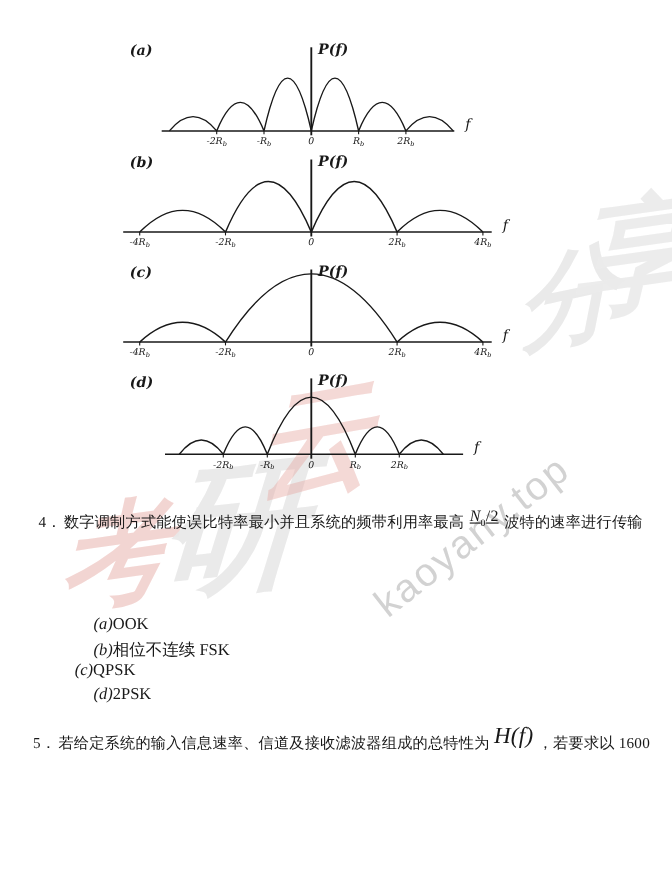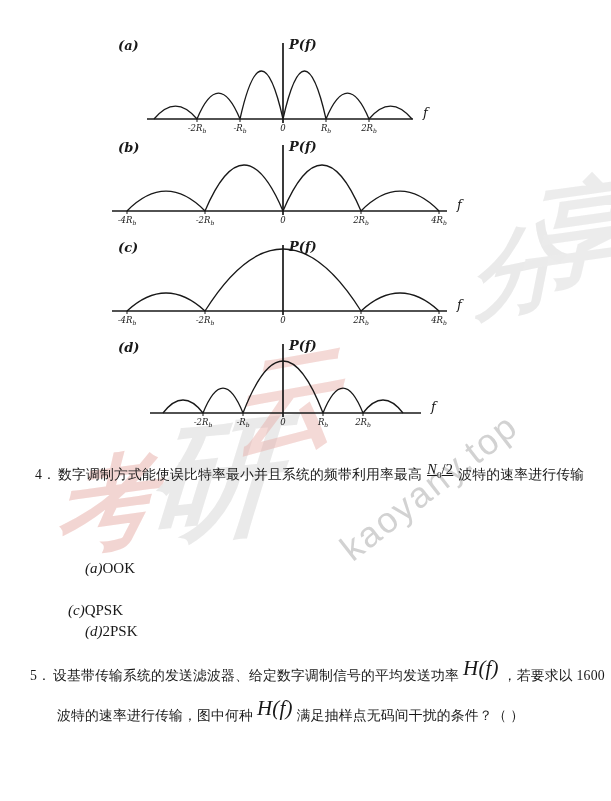--- a/index.html
+++ b/index.html
@@ -117,27 +117,27 @@
       </g>
     </svg>
 
   <div class="qline" style="left:35px;top:466px">
     <span class="qnum">4．</span><span>数字调制方式能使误比特率最小并且系统的频带利用率最高</span><span class="mN"><i>N</i><sub>0</sub><span>/2</span></span><span>波特的速率进行传输</span>
   </div>
 
   <div class="opt" style="left:85px;top:560px">
     <span class="letter">(a)</span><span>OOK</span>
   </div>
+  <div class="opt" style="left:85px;top:581px">
+    <span class="letter">(b)</span><span>相位不连续 FSK</span>
+  </div>
   <div class="opt" style="left:68px;top:602px">
     <span class="letter">(c)</span><span>QPSK</span>
   </div>
   <div class="opt" style="left:85px;top:623px">
     <span class="letter">(d)</span><span>2PSK</span>
   </div>
 
   <div class="qline" style="left:30px;top:661px">
-    <span class="qnum">5．</span><span>设基带传输系统的发送滤波器、给定数字调制信号的平均发送功率</span><span class="mH">H(f)</span><span>，若要求以 1600</span>
-  </div>
-  <div class="qline" style="left:57px;top:701px">
-    <span>波特的速率进行传输，图中何种</span><span class="mH">H(f)</span><span>满足抽样点无码间干扰的条件？（ ）</span>
+    <span class="qnum">5．</span><span>若给定系统的输入信息速率、信道及接收滤波器组成的总特性为</span><span class="mH">H(f)</span><span>，若要求以 1600</span>
   </div>
 
 </div>
 
 </body></html>

